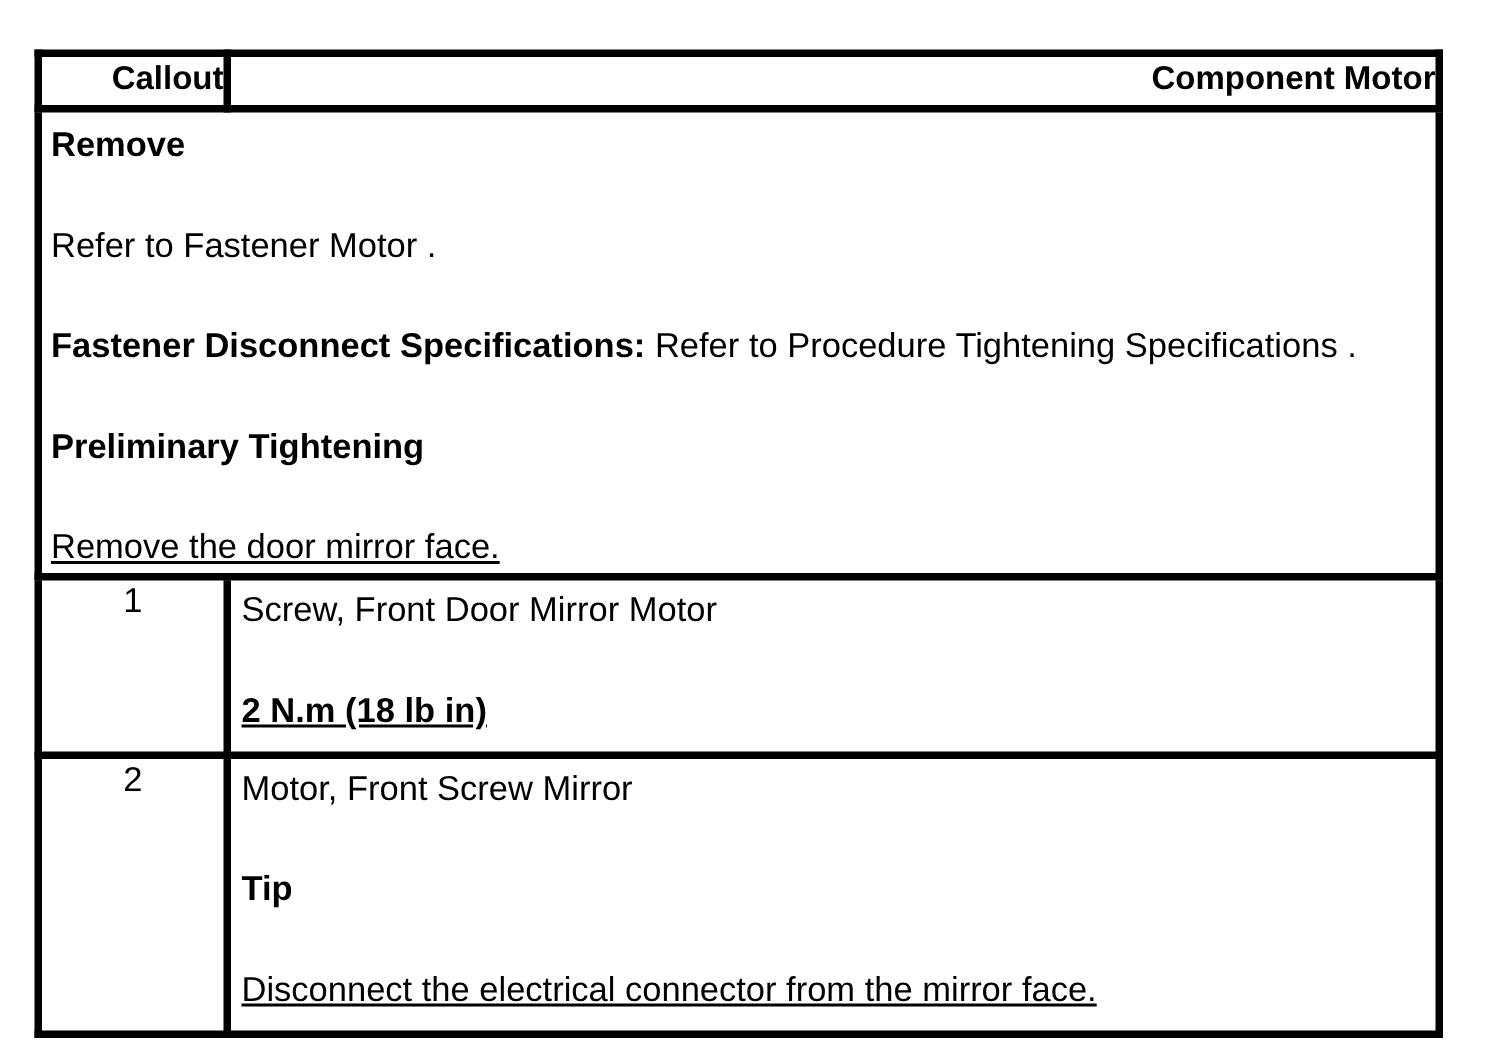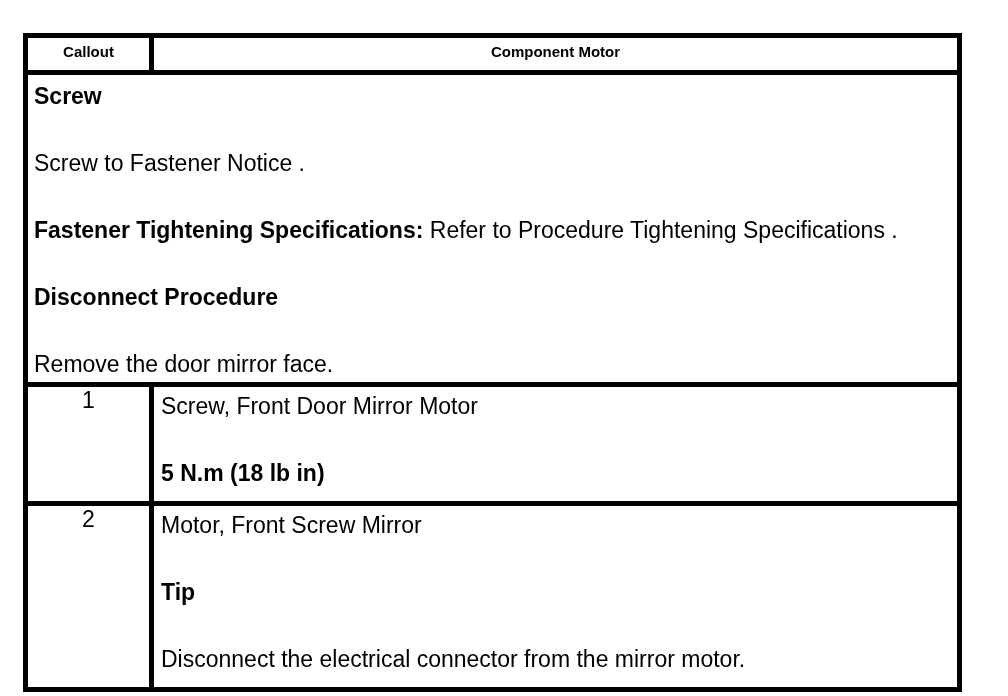--- a/index.html
+++ b/index.html
@@ -27,42 +27,43 @@
   }
   table.parts-table th,
   table.parts-table td {
     border: 5px solid #000000;
     vertical-align: top;
     overflow: hidden;
   }
   col.callout-col { width: 126px; }
   th.hdr {
     font-weight: bold;
-    text-align: center;
+    text-align: right;
     vertical-align: middle;
     height: 32px;
     padding: 0;
-    font-size: 15px;
+    font-size: 22px;
   }
   td.notice-cell {
     padding: 8px 6px 4px 6px;
   }
   td.component-cell {
     padding: 6px 6px 4px 7px;
   }
   td.callout-cell {
     text-align: center;
     vertical-align: middle;
     padding: 0;
   }
   .para {
     margin: 0 0 40px 0;
   }
   .para:last-child {
     margin-bottom: 0;
+    text-decoration: underline;
   }
   .bold { font-weight: bold; }
   tr.item-row-1 td { height: 104px; }
   tr.item-row-2 td { height: 171px; }
 </style>
 </head>
 <body>
 
 <div class="page">
   <table class="parts-table">
@@ -70,37 +71,37 @@
       <col class="callout-col">
       <col>
     </colgroup>
     <tbody>
         <tr>
       <th class="hdr">Callout</th>
       <th class="hdr">Component Motor</th>
     </tr>
     <tr>
       <td class="notice-cell" colspan="2">
-        <p class="para bold">Screw</p>
-        <p class="para">Screw to Fastener Notice .</p>
-        <p class="para"><span class="bold">Fastener Tightening Specifications:</span><span> Refer to Procedure Tightening Specifications .</span></p>
-        <p class="para bold">Disconnect Procedure</p>
+        <p class="para bold">Remove</p>
+        <p class="para">Refer to Fastener Motor .</p>
+        <p class="para"><span class="bold">Fastener Disconnect Specifications:</span><span> Refer to Procedure Tightening Specifications .</span></p>
+        <p class="para bold">Preliminary Tightening</p>
         <p class="para">Remove the door mirror face.</p>
       </td>
     </tr>
     <tr class="item-row-1">
       <td class="callout-cell"><span>1</span></td>
       <td class="component-cell">
         <p class="para">Screw, Front Door Mirror Motor</p>
-        <p class="para bold">5 N.m (18 lb in)</p>
+        <p class="para bold">2 N.m (18 lb in)</p>
       </td>
     </tr>
     <tr class="item-row-2">
       <td class="callout-cell"><span>2</span></td>
       <td class="component-cell">
         <p class="para">Motor, Front Screw Mirror</p>
         <p class="para bold">Tip</p>
-        <p class="para">Disconnect the electrical connector from the mirror motor.</p>
+        <p class="para">Disconnect the electrical connector from the mirror face.</p>
       </td>
     </tr>
   </tbody>
     </table>
 </div>
 
 </body></html>

